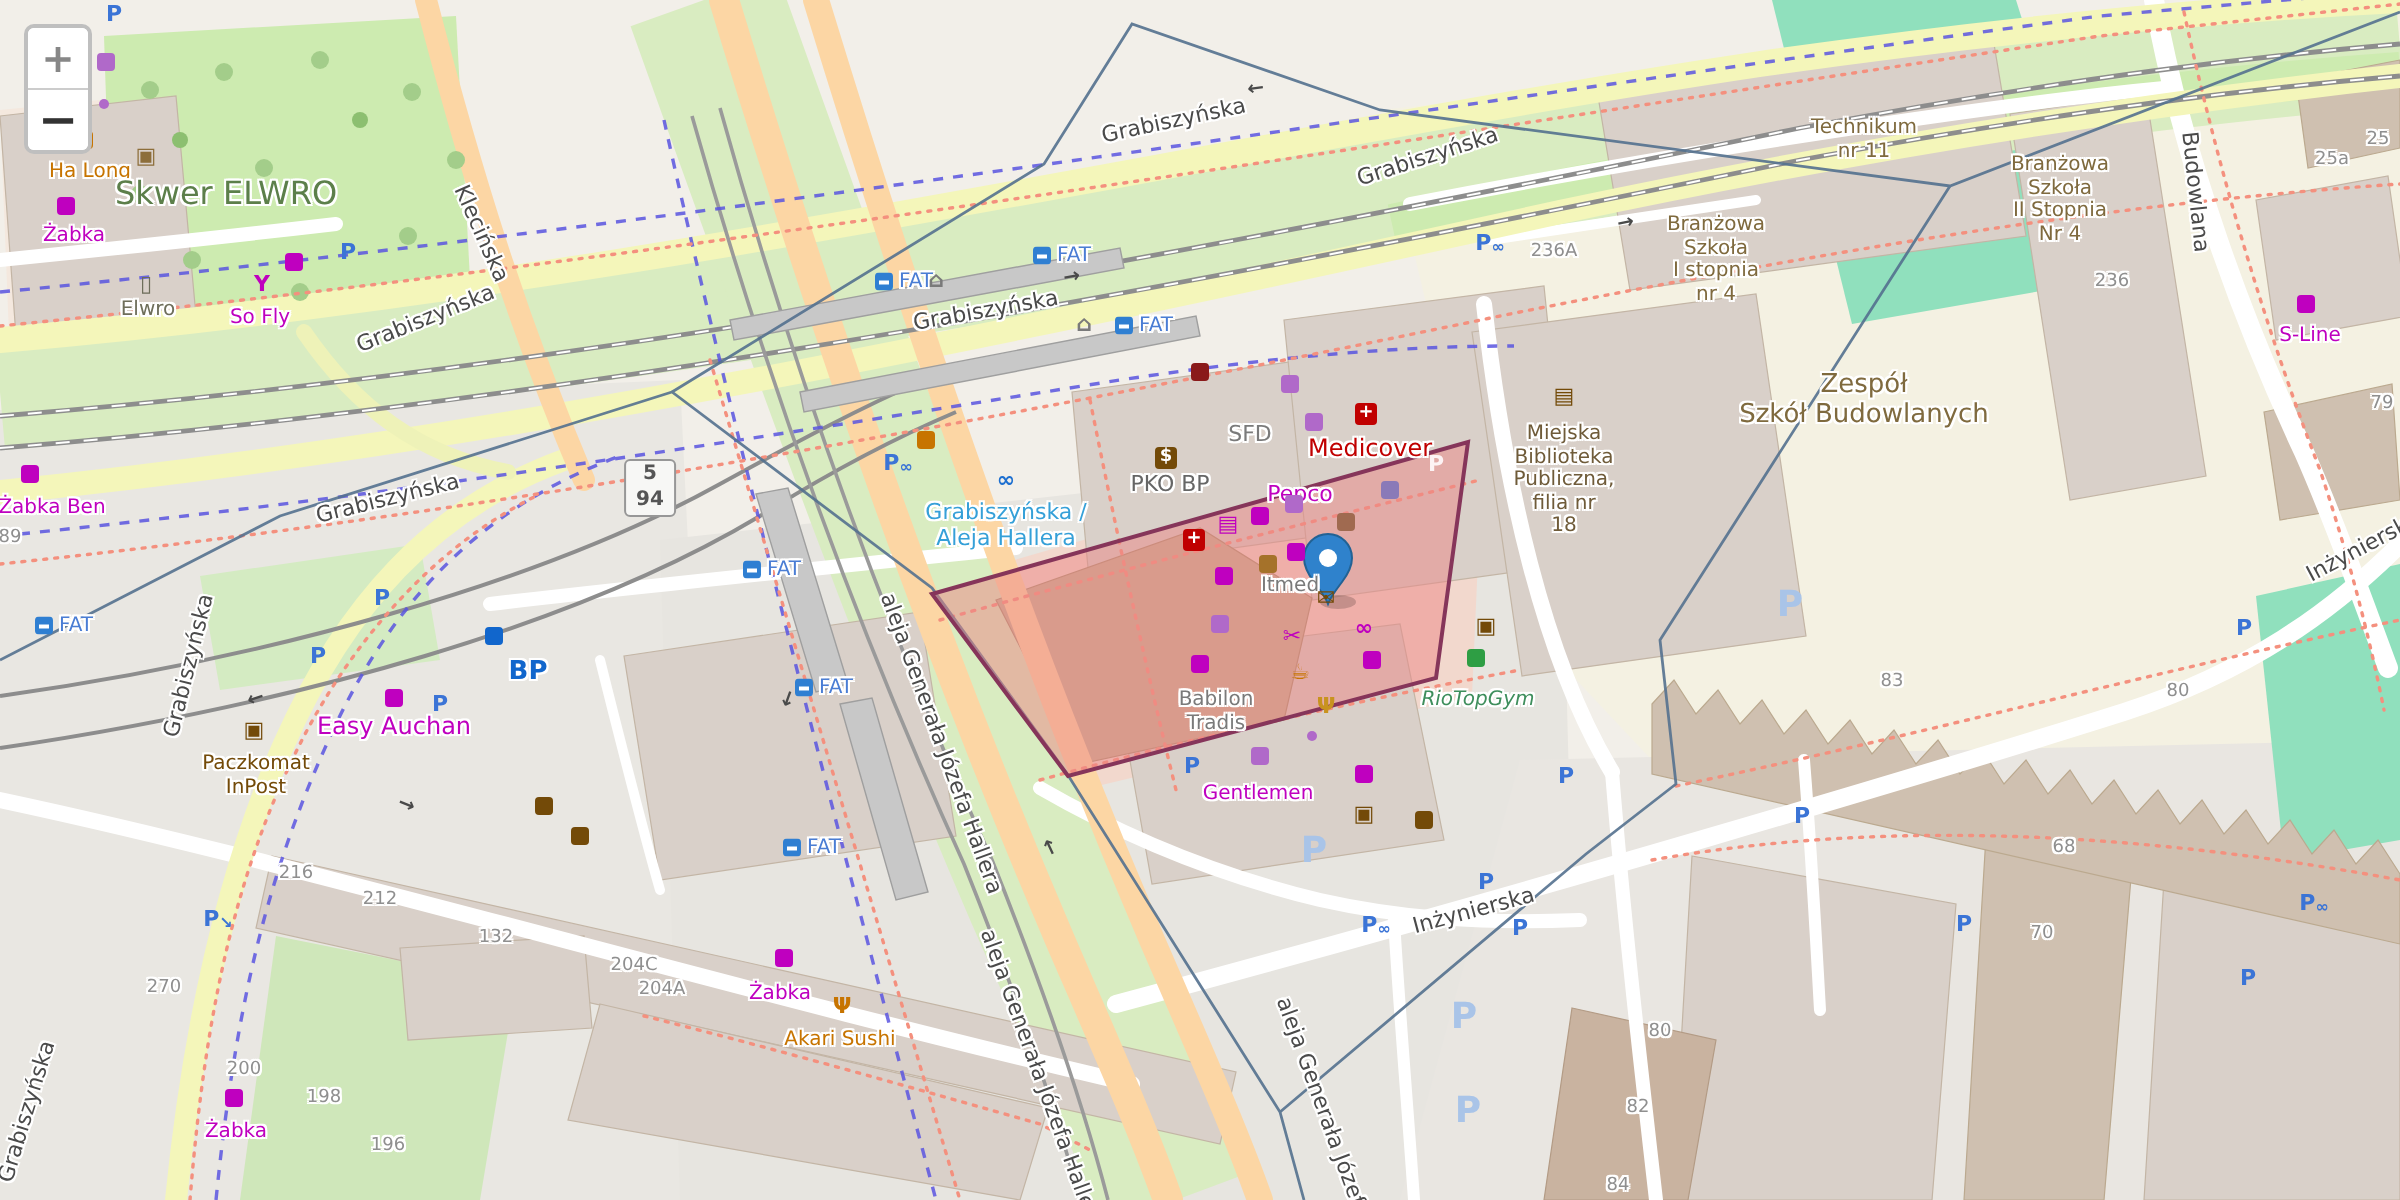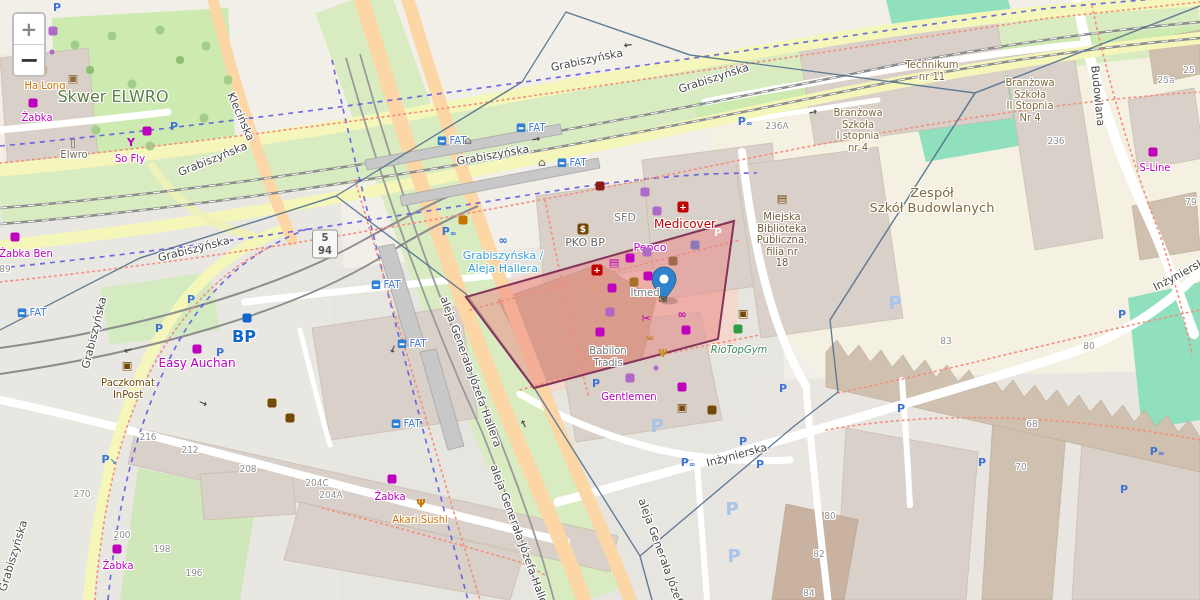--- a/index.html
+++ b/index.html
@@ -218,21 +218,21 @@
       <div class="lbl place" style="left: 37px; top: 118px; transform: translate(-50%, -50%); color: rgb(191, 0, 191);">Żabka</div>
       <div class="lbl place" style="left: 113px; top: 97px; transform: translate(-50%, -50%); font-size: 16px; color: rgb(92, 127, 74);">Skwer ELWRO</div>
       <div class="lbl place" style="left: 74px; top: 155px; transform: translate(-50%, -50%); color: rgb(110, 110, 90);">Elwro</div>
       <div class="lbl place" style="left: 130px; top: 159px; transform: translate(-50%, -50%); color: rgb(191, 0, 191);">So Fly</div>
       <div class="lbl place" style="left: 26px; top: 254px; transform: translate(-50%, -50%); color: rgb(191, 0, 191);">Żabka Ben</div>
       <div class="lbl place" style="left: 128px; top: 388px; transform: translate(-50%, -50%); color: rgb(115, 74, 8);">
         <div>Paczkomat</div>
         <div>InPost</div>
       </div>
       <div class="lbl place" style="left: 197px; top: 364px; transform: translate(-50%, -50%); font-size: 12px; color: rgb(191, 0, 191);">Easy Auchan</div>
-      <div class="lbl place" style="left: 244px; top: 337px; transform: translate(-50%, -50%); font-size: 16px; color: rgb(17, 102, 204); font-weight: bold;">BP</div>
+      <div class="lbl place" style="left: 264px; top: 337px; transform: translate(-50%, -50%); font-size: 13px; color: rgb(17, 102, 204); font-weight: bold;">BP</div>
       <div class="lbl place" style="left: 118px; top: 566px; transform: translate(-50%, -50%); color: rgb(191, 0, 191);">Żabka</div>
       <div class="lbl place" style="left: 390px; top: 497px; transform: translate(-50%, -50%); color: rgb(191, 0, 191);">Żabka</div>
       <div class="lbl place" style="left: 420px; top: 520px; transform: translate(-50%, -50%); color: rgb(199, 116, 0);">Akari Sushi</div>
       <div class="lbl place" style="left: 585px; top: 243px; transform: translate(-50%, -50%); font-size: 11px; color: rgb(102, 102, 102);">PKO BP</div>
       <div class="lbl place" style="left: 625px; top: 218px; transform: translate(-50%, -50%); font-size: 11px; color: rgb(122, 122, 122);">SFD</div>
       <div class="lbl place" style="left: 685px; top: 225px; transform: translate(-50%, -50%); font-size: 12px; color: rgb(192, 0, 0);">Medicover</div>
       <div class="lbl place" style="left: 650px; top: 248px; transform: translate(-50%, -50%); font-size: 11px; color: rgb(191, 0, 191);">Pepco</div>
       <div class="lbl place" style="left: 645px; top: 293px; transform: translate(-50%, -50%); color: rgb(122, 122, 122);">Itmed</div>
       <div class="lbl place" style="left: 608px; top: 356px; transform: translate(-50%, -50%); color: rgb(122, 122, 122);">
         <div>Babilon</div>
@@ -264,21 +264,21 @@
       <div class="lbl place" style="left: 1030px; top: 100px; transform: translate(-50%, -50%); color: rgb(127, 106, 62);">
         <div>Branżowa</div>
         <div>Szkoła</div>
         <div>II Stopnia</div>
         <div>Nr 4</div>
       </div>
       <div class="lbl place" style="left: 1155px; top: 168px; transform: translate(-50%, -50%); color: rgb(191, 0, 191);">S-Line</div>
       <div class="lbl hnum" style="left: 5px; top: 269px; transform: translate(-50%, -50%);">89</div>
       <div class="lbl hnum" style="left: 148px; top: 437px; transform: translate(-50%, -50%);">216</div>
       <div class="lbl hnum" style="left: 190px; top: 450px; transform: translate(-50%, -50%);">212</div>
-      <div class="lbl hnum" style="left: 248px; top: 469px; transform: translate(-50%, -50%);">208</div>
+      <div class="lbl hnum" style="left: 248px; top: 469px; transform: translate(-50%, -50%);">132</div>
       <div class="lbl hnum" style="left: 297px; top: 483px; transform: translate(-50%, -50%); margin-left: 20px;">204C</div>
       <div class="lbl hnum" style="left: 331px; top: 495px; transform: translate(-50%, -50%);">204A</div>
       <div class="lbl hnum" style="left: 82px; top: 494px; transform: translate(-50%, -50%);">270</div>
       <div class="lbl hnum" style="left: 122px; top: 535px; transform: translate(-50%, -50%);">200</div>
       <div class="lbl hnum" style="left: 162px; top: 549px; transform: translate(-50%, -50%);">198</div>
       <div class="lbl hnum" style="left: 152px; top: 573px; transform: translate(-50%, -50%); margin-left: 42px;">196</div>
       <div class="lbl hnum" style="left: 777px; top: 126px; transform: translate(-50%, -50%);">236A</div>
       <div class="lbl hnum" style="left: 1056px; top: 141px; transform: translate(-50%, -50%);">236</div>
       <div class="lbl hnum" style="left: 1166px; top: 80px; transform: translate(-50%, -50%);">25a</div>
       <div class="lbl hnum" style="left: 1189px; top: 70px; transform: translate(-50%, -50%);">25</div>

